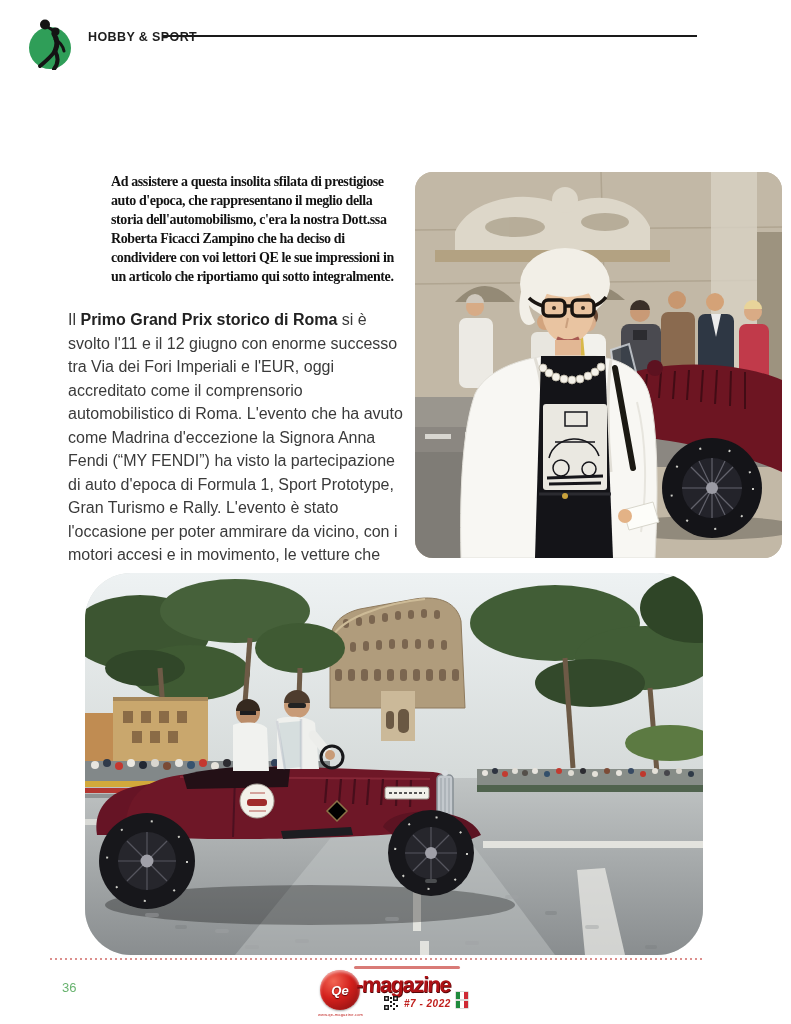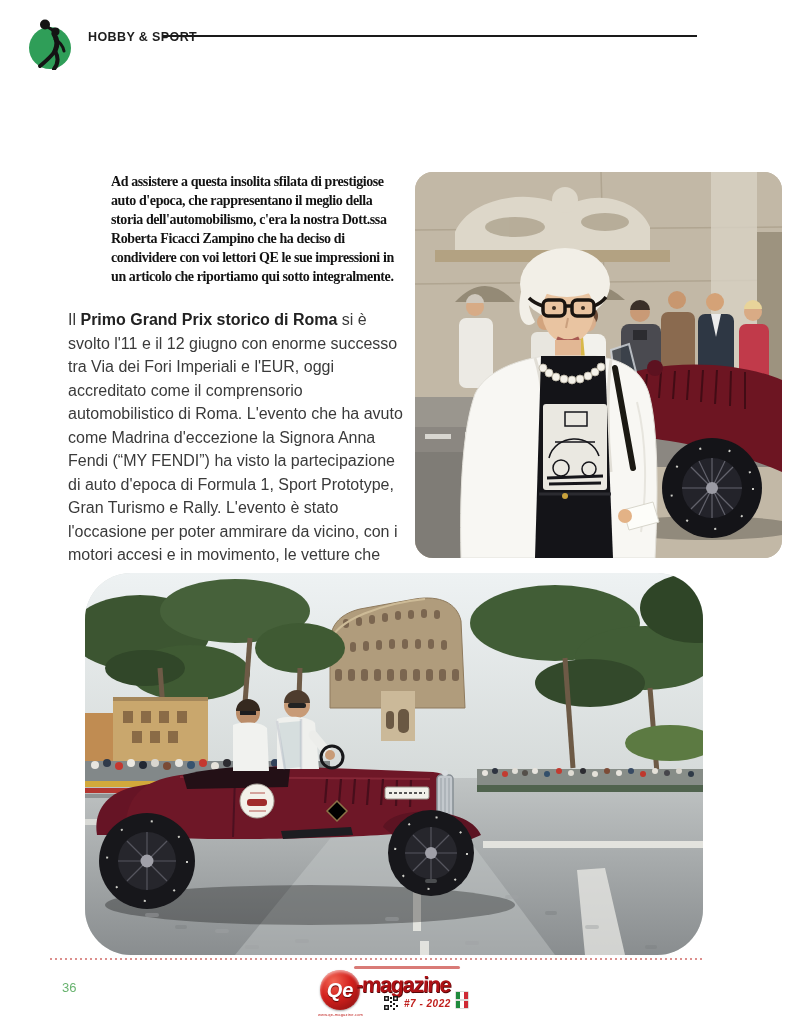--- a/index.html
+++ b/index.html
@@ -38,21 +38,21 @@
   .footer-dotted{position:absolute;left:50px;top:958px;width:654px;height:2px;
         background-image:repeating-linear-gradient(90deg,#dc8f8d 0 2px,transparent 2px 5px);}
   .page-number{position:absolute;left:54px;top:980px;font-size:13px;color:#68b36f;margin-left:8px;}
 
   .footer-logo{position:absolute;left:318px;top:962px;width:160px;height:56px;}
   .logo-tagline{position:absolute;left:36px;top:4px;width:106px;height:3px;
         background:#cf5a55;border-radius:2px;opacity:.8;}
   .logo-circle{position:absolute;left:2px;top:8px;width:40px;height:40px;border-radius:50%;
         background:radial-gradient(circle at 34% 28%,#f26553 0%,#d3201c 45%,#7c0d0f 100%);
         box-shadow:0 1px 2px rgba(0,0,0,.35), inset 0 2px 3px rgba(255,255,255,.55);
-        color:#ffffff;font-weight:bold;font-style:italic;font-size:20px;
+        color:#ffffff;font-weight:bold;font-style:italic;font-size:13px;
         display:flex;align-items:center;justify-content:center;text-shadow:0 1px 1px #5c0506;}
   .logo-name{position:absolute;left:38px;top:10px;font-weight:bold;font-size:22px;
         color:#ae1115;letter-spacing:-1.5px;transform:skewX(-3deg);
         text-shadow:0.7px 0.7px 0 #55080a;}
   .logo-qr{position:absolute;left:66px;top:34px;width:14px;height:14px;}
   .logo-issue{position:absolute;left:86px;top:36px;font-size:10px;font-weight:bold;
         font-style:italic;color:#c0201d;letter-spacing:.5px;}
   .logo-flags{position:absolute;left:138px;top:30px;width:12px;height:18px;}
   .flag{width:12px;height:7px;display:flex;margin-bottom:2px;box-shadow:0 0 0 .5px #bbb;}
   .flag span{flex:1;}

